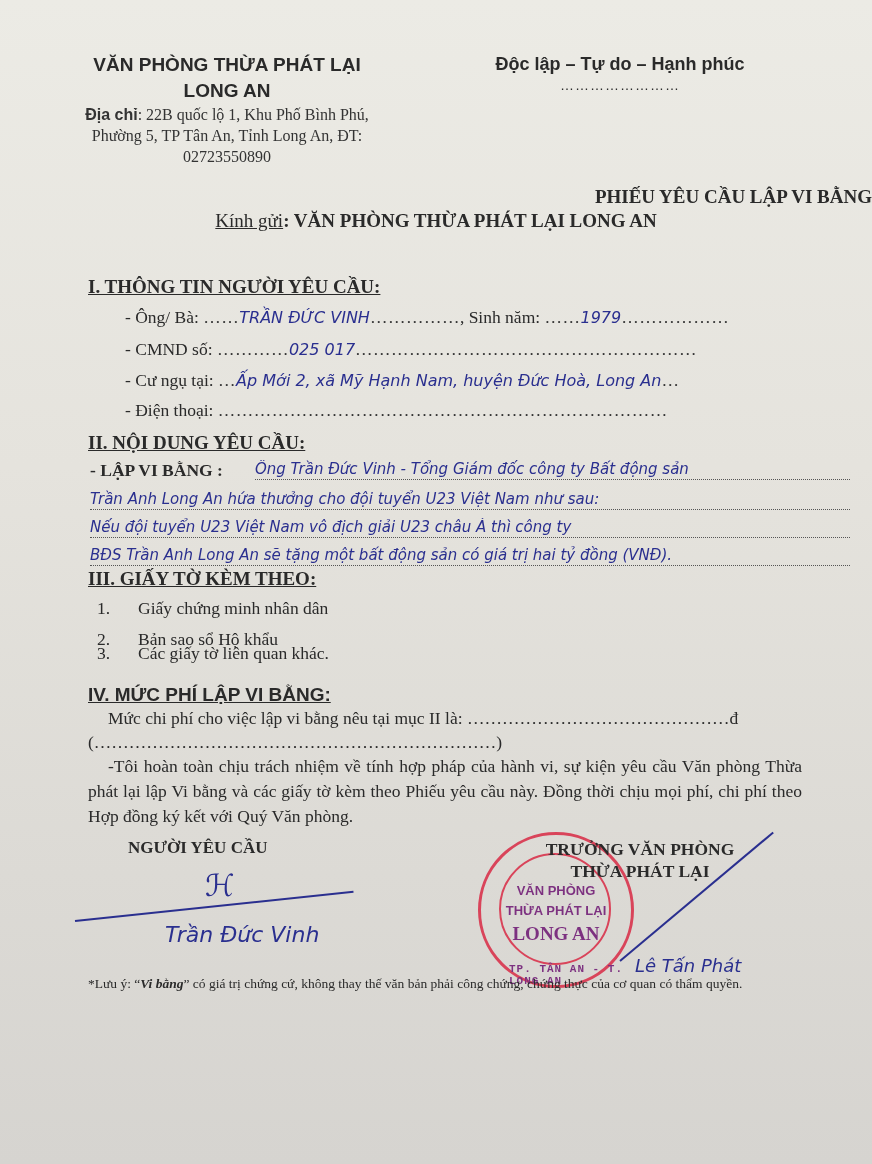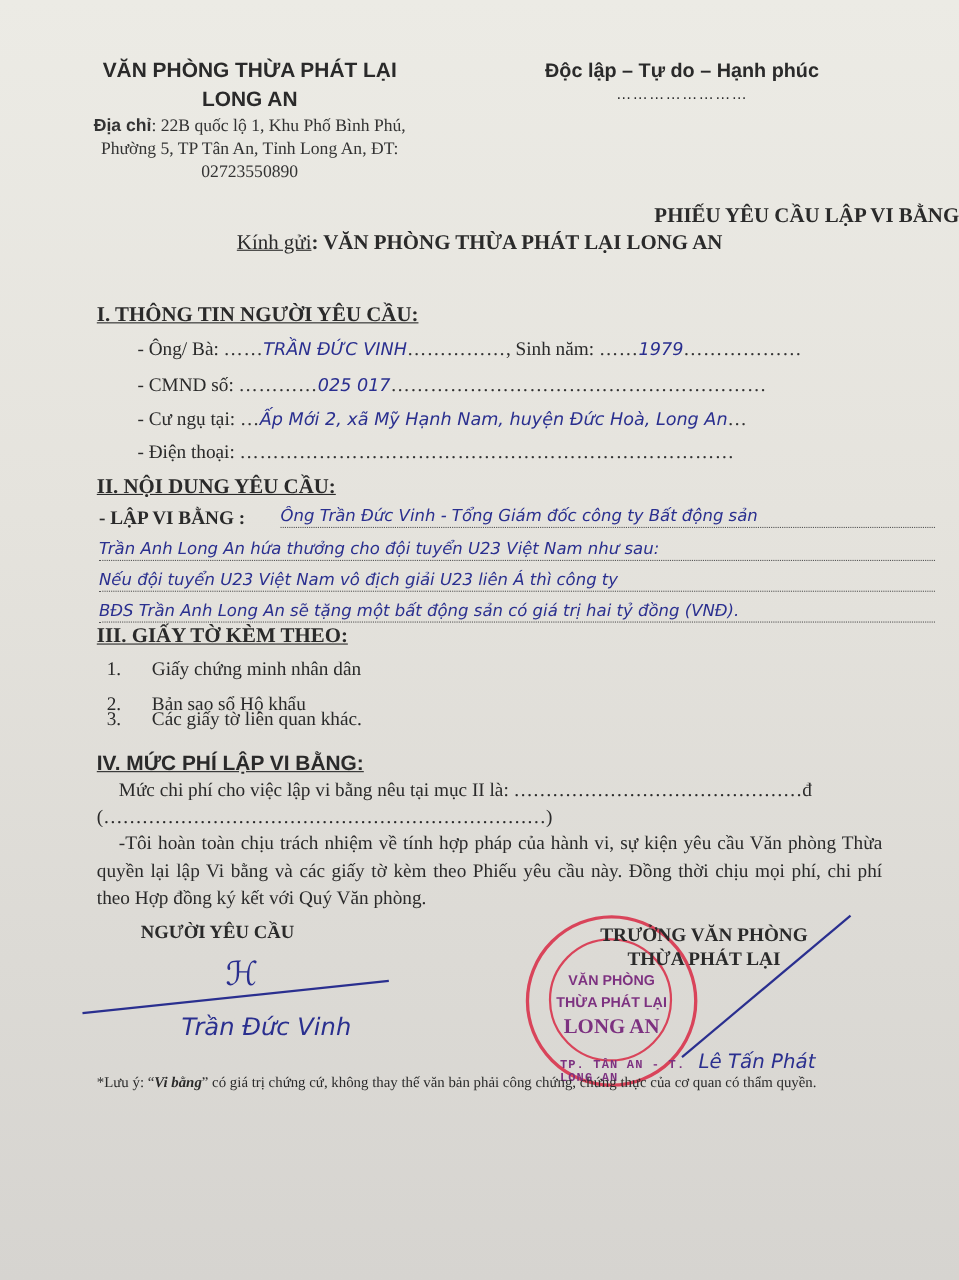--- a/index.html
+++ b/index.html
@@ -74,32 +74,32 @@
 </div>
 <div class="abs field" style="top:400px;">
   <span>- Điện thoại:</span>
   <span class="dotline">…………………………………………………………………</span>
 </div>
 
 <div class="abs sec" style="top:432px;">II. NỘI DUNG YÊU CẦU:</div>
 <div class="abs field" style="left:90px; top:460px; font-weight:bold;">- LẬP VI BẰNG :</div>
 <div class="abs handline hand" style="left:255px; width:595px; top:460px;">Ông Trần Đức Vinh - Tổng Giám đốc công ty Bất động sản</div>
 <div class="abs handline hand" style="top:490px;">Trần Anh Long An hứa thưởng cho đội tuyển U23 Việt Nam như sau:</div>
-<div class="abs handline hand" style="top:518px;">Nếu đội tuyển U23 Việt Nam vô địch giải U23 liên Á thì công ty</div>
+<div class="abs handline hand" style="top:518px;">Nếu đội tuyển U23 Việt Nam vô địch giải U23 châu Á thì công ty</div>
 <div class="abs handline hand" style="top:546px;">BĐS Trần Anh Long An sẽ tặng một bất động sản có giá trị hai tỷ đồng (VNĐ).</div>
 
 <div class="abs sec" style="top:568px;">III. GIẤY TỜ KÈM THEO:</div>
 <div class="abs list-item" style="top:598px;"><span class="num">1.</span><span>Giấy chứng minh nhân dân</span></div>
 <div class="abs list-item" style="top:629px;"><span class="num">2.</span><span>Bản sao sổ Hộ khẩu</span></div>
 <div class="abs list-item" style="top:643px;"><span class="num">3.</span><span>Các giấy tờ liên quan khác.</span></div>
 
 <div class="abs sec sans" style="top:684px; font-size:19px;">IV. MỨC PHÍ LẬP VI BẰNG:</div>
 <div class="abs field" style="left:108px; top:708px;">Mức chi phí cho việc lập vi bằng nêu tại mục II là: ………………………………………đ</div>
 <div class="abs field" style="left:88px; top:732px;">(……………………………………………………………)</div>
-<div class="abs para" style="top:754px; text-indent:20px;">-Tôi hoàn toàn chịu trách nhiệm về tính hợp pháp của hành vi, sự kiện yêu cầu Văn phòng Thừa quyền lại lập Vi bằng và các giấy tờ kèm theo Phiếu yêu cầu này. Đồng thời chịu mọi phí, chi phí theo Hợp đồng ký kết với Quý Văn phòng.</div>
+<div class="abs para" style="top:754px; text-indent:20px;">-Tôi hoàn toàn chịu trách nhiệm về tính hợp pháp của hành vi, sự kiện yêu cầu Văn phòng Thừa phát lại lập Vi bằng và các giấy tờ kèm theo Phiếu yêu cầu này. Đồng thời chịu mọi phí, chi phí theo Hợp đồng ký kết với Quý Văn phòng.</div>
 
 <div class="abs sign-left">NGƯỜI YÊU CẦU</div>
 <div class="abs" style="left:75px; top:920px; width:280px; height:2px; background:#2a2f8f; transform:rotate(-6deg); transform-origin:left;"></div>
 <div class="abs signature" style="left:205px; top:868px; font-size:30px;">ℋ</div>
 <div class="abs signature" style="left:165px; top:922px; font-size:22px;">Trần Đức Vinh</div>
 
 <div class="abs stamp">
   <div class="inner"></div>
   <div class="l1">VĂN PHÒNG</div>
   <div class="l2">THỪA PHÁT LẠI</div>

